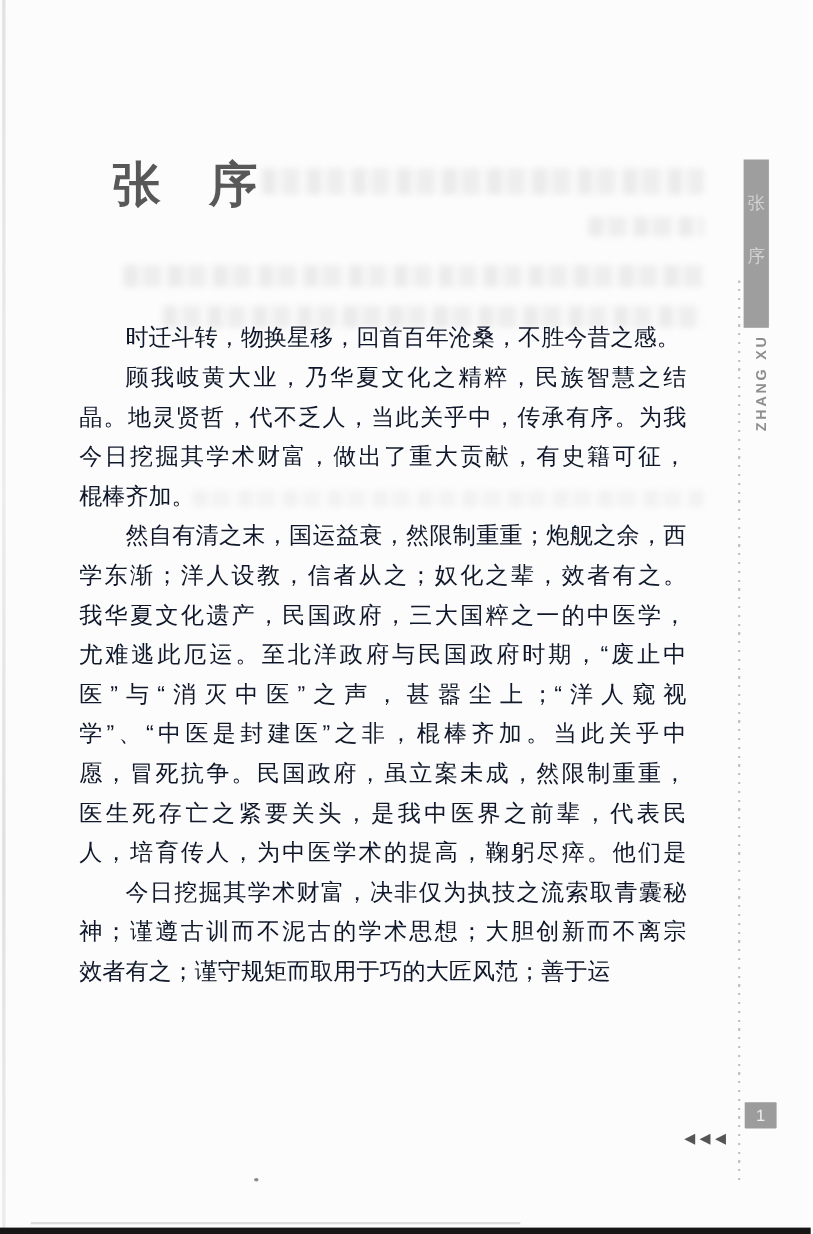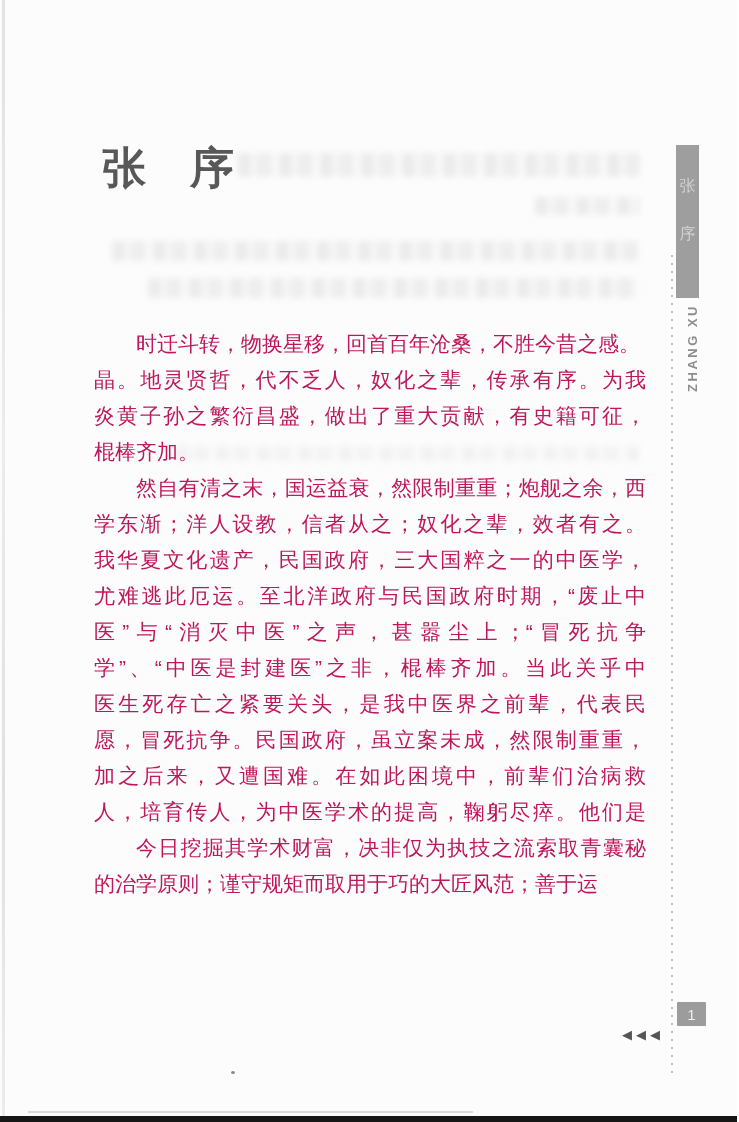--- a/index.html
+++ b/index.html
@@ -47,27 +47,26 @@
     border-radius: 3px;
   }
   .smudge.s1 { left: 238px; top: 153px; width: 402px; height: 24px; }
   .smudge.s2 { left: 535px; top: 197px; width: 105px; height: 18px; }
   .smudge.s3 { left: 112px; top: 241px; width: 528px; height: 20px; }
   .smudge.s4 { left: 148px; top: 278px; width: 492px; height: 20px; }
   .smudge.s5 { left: 175px; top: 446px; width: 465px; height: 15px; opacity: 0.28; }
   
   .body-text {
     position: absolute;
-    left: 94px; top: 290px;
+    left: 72px; top: 290px;
     width: 552px;
     font-size: 21px;
     line-height: 36px;
-    color: #be185d;
+    color: #0f172a;
     font-family: "Liberation Sans", sans-serif;
-    margin-top: 36px;
   }
   .body-text .line {
     height: 36px;
     white-space: nowrap;
     text-align: justify;
     text-align-last: justify;
     text-justify: inter-ideograph;
   }
   .body-text .line.first { text-indent: 2em; }
   .body-text .line.last { text-align-last: left; }
@@ -161,35 +160,36 @@
   <div class="title">张　序</div>
 
   <div class="smudge s1"></div>
   <div class="smudge s2"></div>
   <div class="smudge s3"></div>
   <div class="smudge s4"></div>
   <div class="smudge s5"></div>
 
   <div class="body-text">
       <div class="line first last">时迁斗转，物换星移，回首百年沧桑，不胜今昔之感。</div>
-      <div class="line">晶。地灵贤哲，代不乏人，奴化之辈，传承有序。为我</div>
-      <div class="line">炎黄子孙之繁衍昌盛，做出了重大贡献，有史籍可征，</div>
+      <div class="line first">顾我岐黄大业，乃华夏文化之精粹，民族智慧之结</div>
+      <div class="line">晶。地灵贤哲，代不乏人，当此关乎中，传承有序。为我</div>
+      <div class="line">今日挖掘其学术财富，做出了重大贡献，有史籍可征，</div>
       <div class="line last">棍棒齐加。</div>
       <div class="line first">然自有清之末，国运益衰，然限制重重；炮舰之余，西</div>
       <div class="line">学东渐；洋人设教，信者从之；奴化之辈，效者有之。</div>
       <div class="line">我华夏文化遗产，民国政府，三大国粹之一的中医学，</div>
       <div class="line">尤难逃此厄运。至北洋政府与民国政府时期，“废止中</div>
-      <div class="line">医”与“消灭中医”之声，甚嚣尘上；“冒死抗争</div>
+      <div class="line">医”与“消灭中医”之声，甚嚣尘上；“洋人窥视</div>
       <div class="line">学”、“中医是封建医”之非，棍棒齐加。当此关乎中</div>
+      <div class="line">愿，冒死抗争。民国政府，虽立案未成，然限制重重，</div>
       <div class="line">医生死存亡之紧要关头，是我中医界之前辈，代表民</div>
-      <div class="line">愿，冒死抗争。民国政府，虽立案未成，然限制重重，</div>
-      <div class="line">加之后来，又遭国难。在如此困境中，前辈们治病救</div>
       <div class="line">人，培育传人，为中医学术的提高，鞠躬尽瘁。他们是</div>
       <div class="line first">今日挖掘其学术财富，决非仅为执技之流索取青囊秘</div>
-      <div class="line last">的治学原则；谨守规矩而取用于巧的大匠风范；善于运</div>
+      <div class="line">神；谨遵古训而不泥古的学术思想；大胆创新而不离宗</div>
+      <div class="line last">效者有之；谨守规矩而取用于巧的大匠风范；善于运</div>
     </div>
 
   <div class="margin-tab">
     <span class="tab-char">张</span>
     <span class="tab-char">序</span>
   </div>
 
   <div class="romanized">ZHANG XU</div>
 
   <div class="dotted-line"></div>

